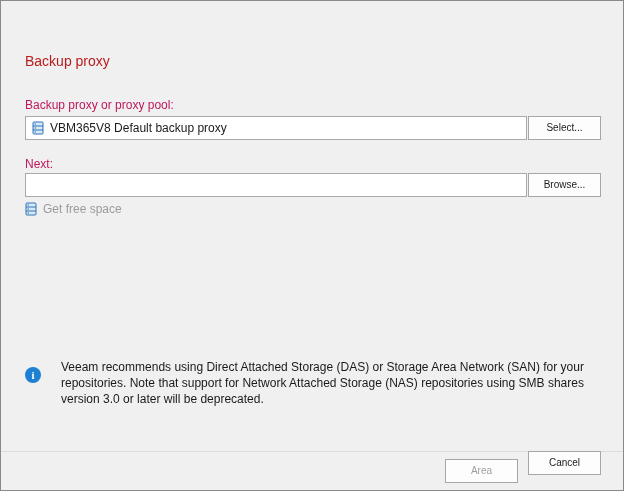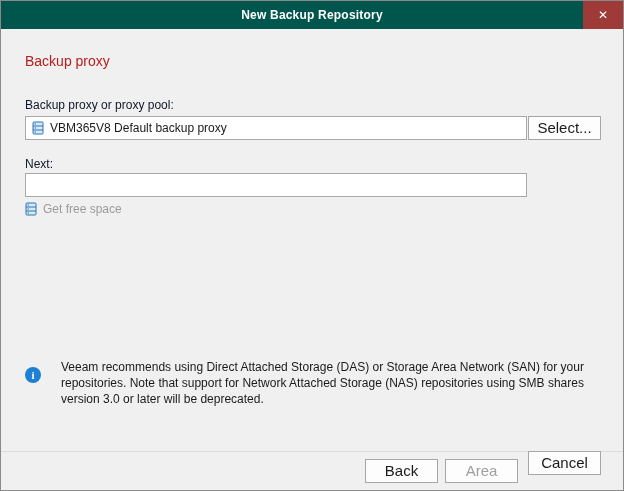--- a/index.html
+++ b/index.html
@@ -50,21 +50,21 @@
     left: 24px; top: 52px;
     font-size: 14px;
     color: #b91c1c;
   }
 
   
   .field-label {
     position: absolute;
     left: 24px;
     font-size: 12px;
-    color: #0f172a;
+    color: #be185d;
   }
   .label-proxy { top: 97px; }
   .label-path  { top: 156px; }
 
   .input-box {
     position: absolute;
     left: 24px;
     width: 502px;
     height: 24px;
     background: #ffffff;
@@ -90,21 +90,21 @@
 
   .server-icon { display: inline-flex; margin: 0 4px 0 2px; flex: 0 0 auto; }
 
   .btn {
     position: absolute;
     width: 73px;
     height: 24px;
     background: #fdfdfd;
     border: 1px solid #a6a6a6;
     font-family: "Liberation Sans", sans-serif;
-    font-size: 15px;
+    font-size: 10px;
     color: #1a1a1a;
     text-align: center;
     line-height: 22px;
     cursor: default;
   }
   .btn-select { left: 527px; top: 115px; }
   .btn-browse { left: 527px; top: 172px; }
 
   
   .free-space {
@@ -154,26 +154,20 @@
   }
   .btn-back   { top: 458px; left: 364px; }
   .btn-next   { top: 458px; left: 444px; color: #9f9f9f; }
   .btn-cancel { top: 450px; left: 527px; }
 </style>
 </head>
 <body>
 
 <div class="window">
 
-  <div class="titlebar">
-    <span class="titlebar-title">New Backup Repository</span>
-    <div class="close-btn">
-      <span>✕</span>
-    </div>
-  </div>
 
   <div class="page-heading">Backup proxy</div>
 
   <div class="field-label label-proxy">Backup proxy or proxy pool:</div>
   <div class="input-box input-proxy">
     <span class="server-icon">
       <svg width="12" height="14" viewBox="0 0 12 14">
         <rect x="1" y="1" width="10" height="12" rx="1" fill="#d8e9f8" stroke="#2e75b6" stroke-width="1"></rect>
         <line x1="1" y1="5" x2="11" y2="5" stroke="#2e75b6" stroke-width="1"></line>
         <line x1="1" y1="9" x2="11" y2="9" stroke="#2e75b6" stroke-width="1"></line>
@@ -183,20 +177,21 @@
       </svg>
     </span>
     <input type="text" value="VBM365V8 Default backup proxy" style="">
   </div>
   <button class="btn btn-select">Select...</button>
 
   <div class="field-label label-path">Next:</div>
   <div class="input-box input-path">
     <input type="text" value="" style="">
   </div>
+  <button class="btn btn-browse">Browse...</button>
 
   <div class="free-space">
     <span class="server-icon">
       <svg width="12" height="14" viewBox="0 0 12 14">
         <rect x="1" y="1" width="10" height="12" rx="1" fill="#d8e9f8" stroke="#2e75b6" stroke-width="1"></rect>
         <line x1="1" y1="5" x2="11" y2="5" stroke="#2e75b6" stroke-width="1"></line>
         <line x1="1" y1="9" x2="11" y2="9" stroke="#2e75b6" stroke-width="1"></line>
         <circle cx="3.2" cy="3" r="0.7" fill="#2e75b6"></circle>
         <circle cx="3.2" cy="7" r="0.7" fill="#2e75b6"></circle>
         <circle cx="3.2" cy="11" r="0.7" fill="#2e75b6"></circle>
@@ -204,17 +199,16 @@
     </span>
     <span>Get free space</span>
   </div>
 
   <div class="note">
     <span class="info-icon">i</span>
     <div class="note-text">Veeam recommends using Direct Attached Storage (DAS) or Storage Area Network (SAN) for your repositories. Note that support for Network Attached Storage (NAS) repositories using SMB shares version 3.0 or later will be deprecated.</div>
   </div>
 
   <div class="footer-sep"></div>
-  <button class="btn btn-back">Back</button>
   <button class="btn btn-next" disabled="">Area</button>
   <button class="btn btn-cancel">Cancel</button>
 
 </div>
 
 </body></html>

